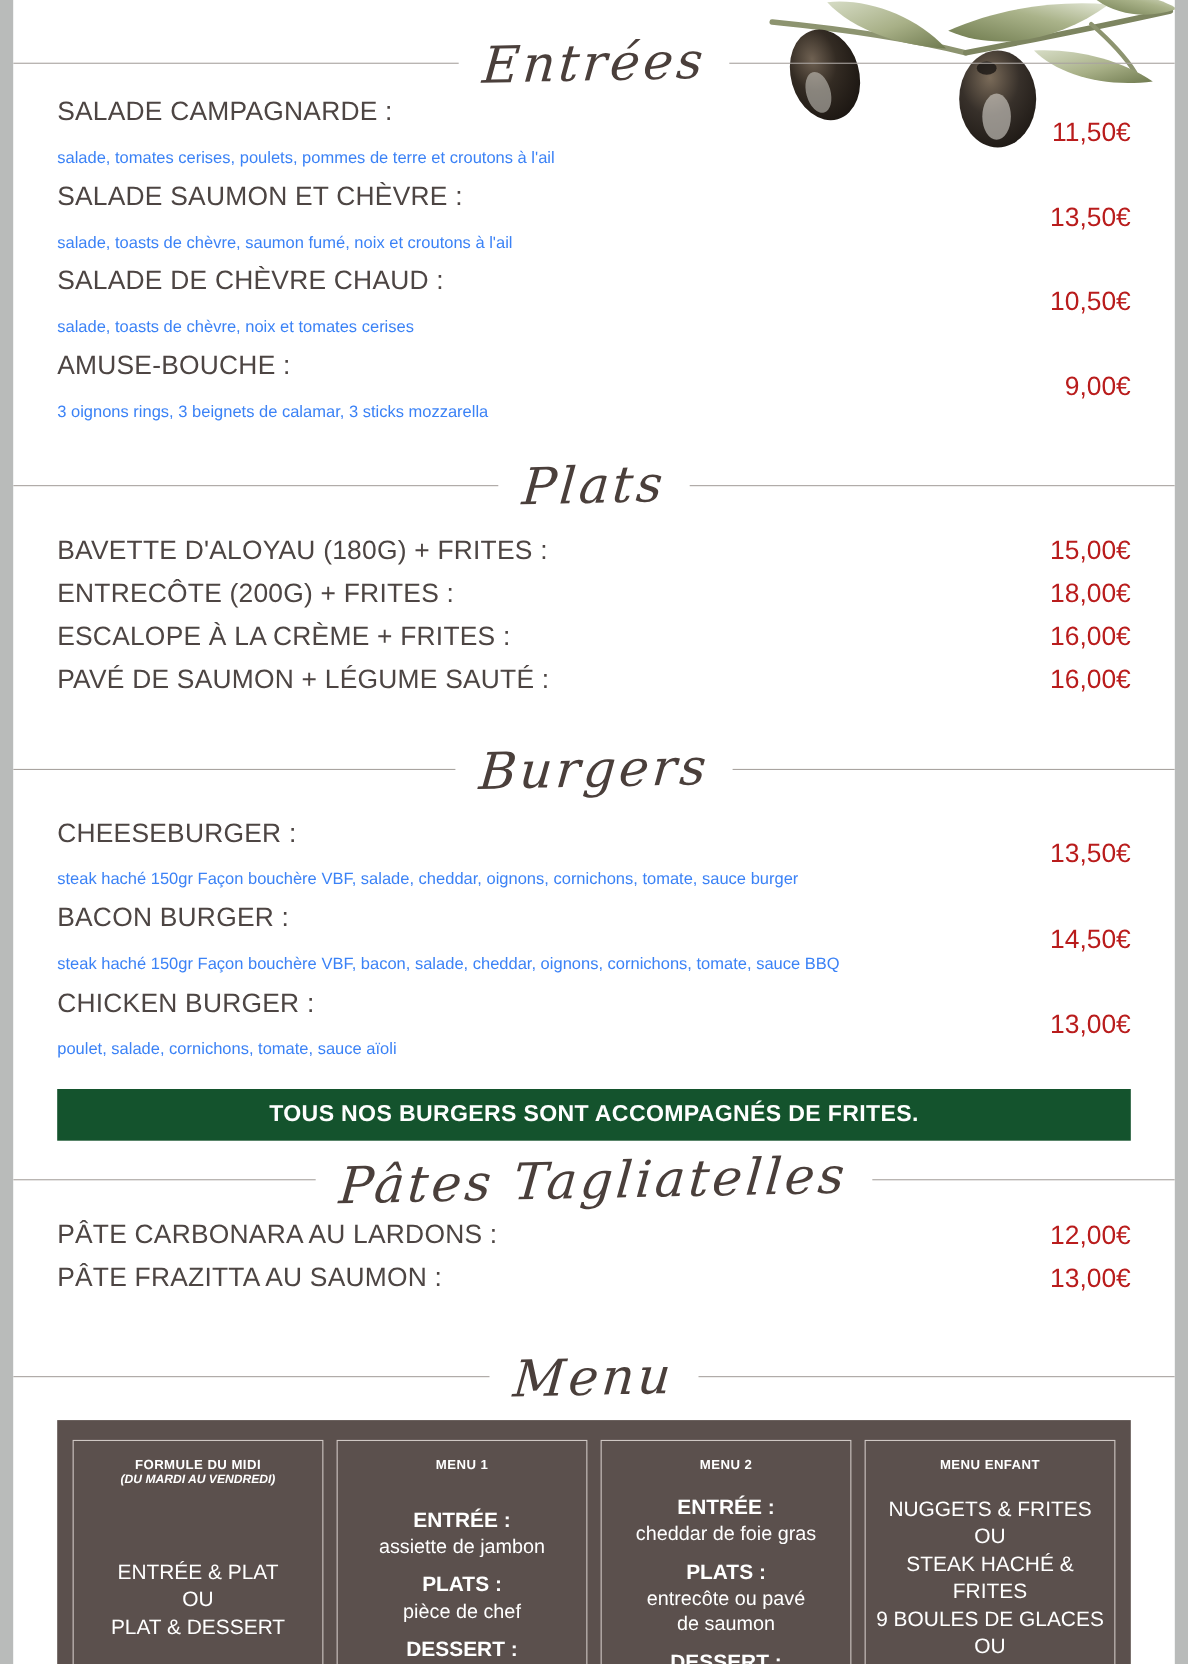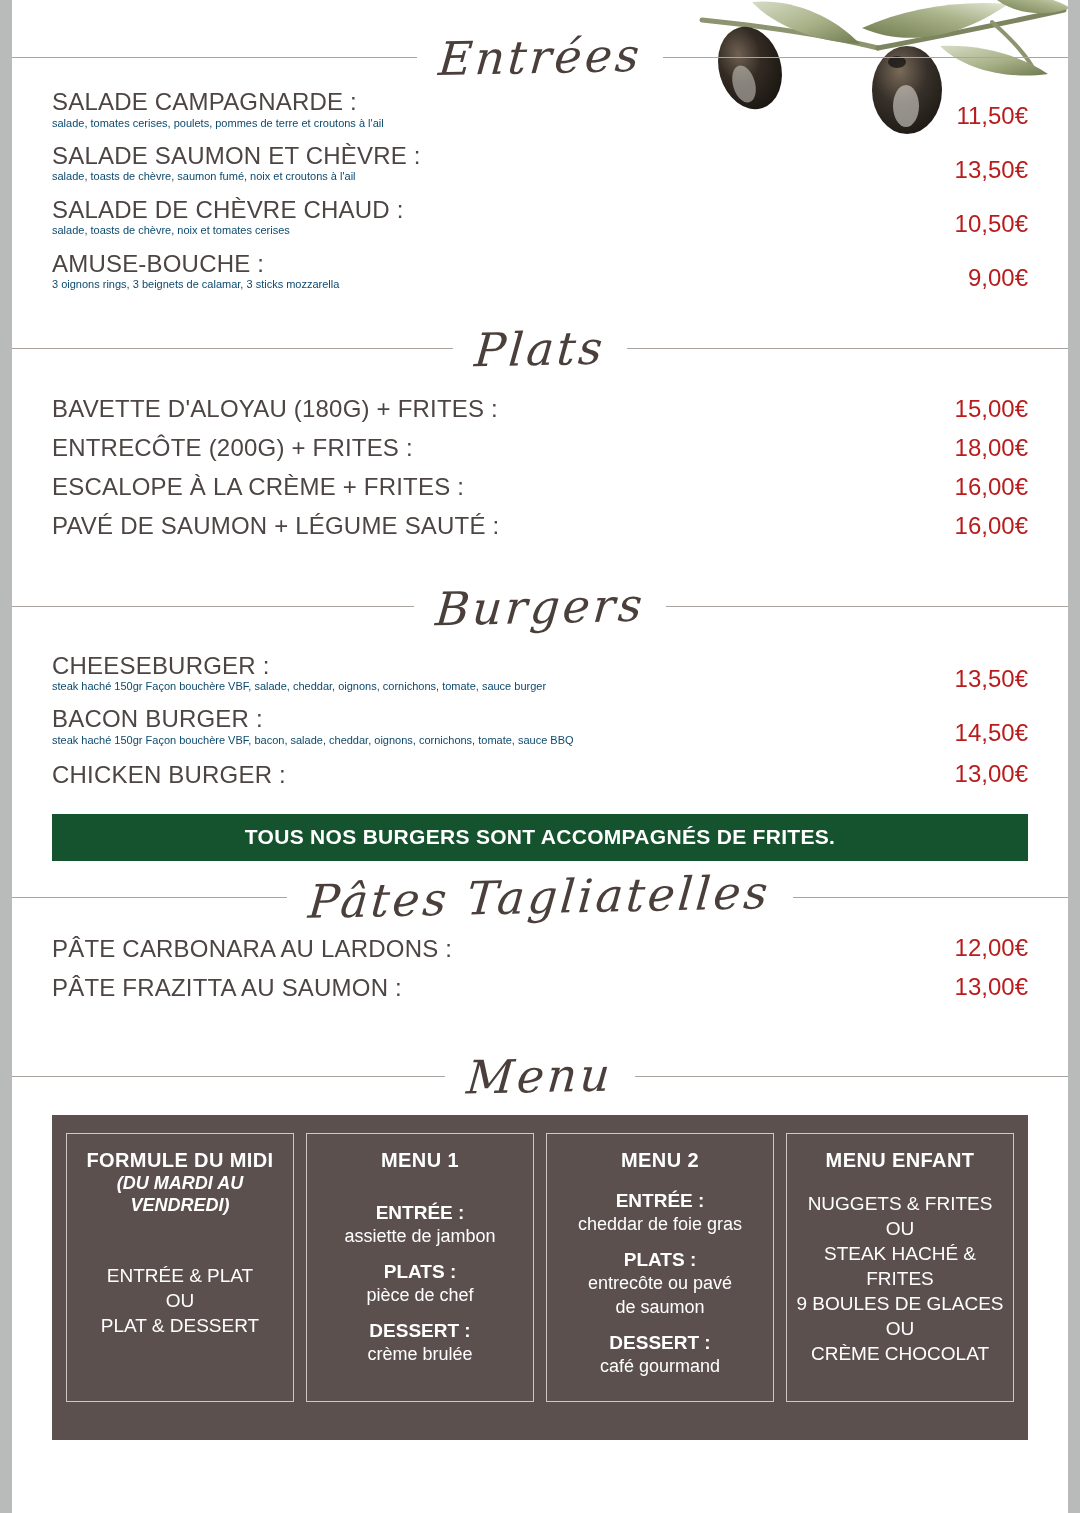--- a/index.html
+++ b/index.html
@@ -64,39 +64,39 @@
   .script-plats     { font-size: 46px; }
   .script-burgers   { font-size: 46px; }
   .script-pates     { font-size: 46px; letter-spacing: 2px; }
   .script-menu      { font-size: 46px; }
 
   
   .sec-body { padding: 0 40px 0 40px; }
 
   .dish {
     display: flex;
-    align-items: flex-end;
+    align-items: center;
     justify-content: space-between;
     margin-bottom: 12px;
   }
   .dish .left { flex: 1 1 auto; min-width: 0; }
   .dish .name {
     font-size: 24px;
     font-weight: 400;
     letter-spacing: 0.2px;
     color: #4d4543;
     line-height: 1.15;
     white-space: nowrap;
   }
   .dish .desc {
-    font-size: 11px;
+    font-size: 15px;
     font-weight: 400;
-    color: #0c4a6e;
+    color: #3b82f6;
     line-height: 1.3;
-    margin-top: 0;
+    margin-top: 18px;
     white-space: nowrap;
   }
   .dish .price {
     flex: 0 0 auto;
     font-size: 24px;
     font-weight: 400;
     color: #b91c1c;
     margin-left: 22px;
     padding-top: 1px;
     text-align: right;
@@ -130,27 +130,27 @@
     border: 1.5px solid #cfc7c3;
     color: #ffffff;
     text-align: center;
     padding: 14px 8px 16px 8px;
     display: flex;
     flex-direction: column;
     min-height: 266px;
     box-sizing: border-box;
   }
   .menu-box .mb-title {
-    font-size: 20px;
+    font-size: 12px;
     font-weight: bold;
     letter-spacing: 0.4px;
     line-height: 1.2;
   }
   .menu-box .mb-sub {
-    font-size: 18px;
+    font-size: 11px;
     font-weight: bold;
     font-style: italic;
     line-height: 1.2;
     margin-top: 1px;
   }
   .menu-box .mb-lines {
     flex: 1 1 auto;
     display: flex;
     flex-direction: column;
     justify-content: center;
@@ -312,20 +312,21 @@
     <div class="dish">
       <div class="left">
         <div class="name">BACON BURGER :</div>
         <div class="desc">steak haché 150gr Façon bouchère VBF, bacon, salade, cheddar, oignons, cornichons, tomate, sauce BBQ</div>
       </div>
       <div class="price">14,50€</div>
     </div>
     <div class="dish">
       <div class="left">
         <div class="name">CHICKEN BURGER :</div>
+        <div class="desc">poulet, salade, cornichons, tomate, sauce aïoli</div>
       </div>
       <div class="price">13,00€</div>
     </div>
   </div>
 
   <div class="spacer-sm"></div>
 
   <div class="banner">TOUS NOS BURGERS SONT ACCOMPAGNÉS DE FRITES.</div>
 
   <div class="sec-head" style="height:72px;">

